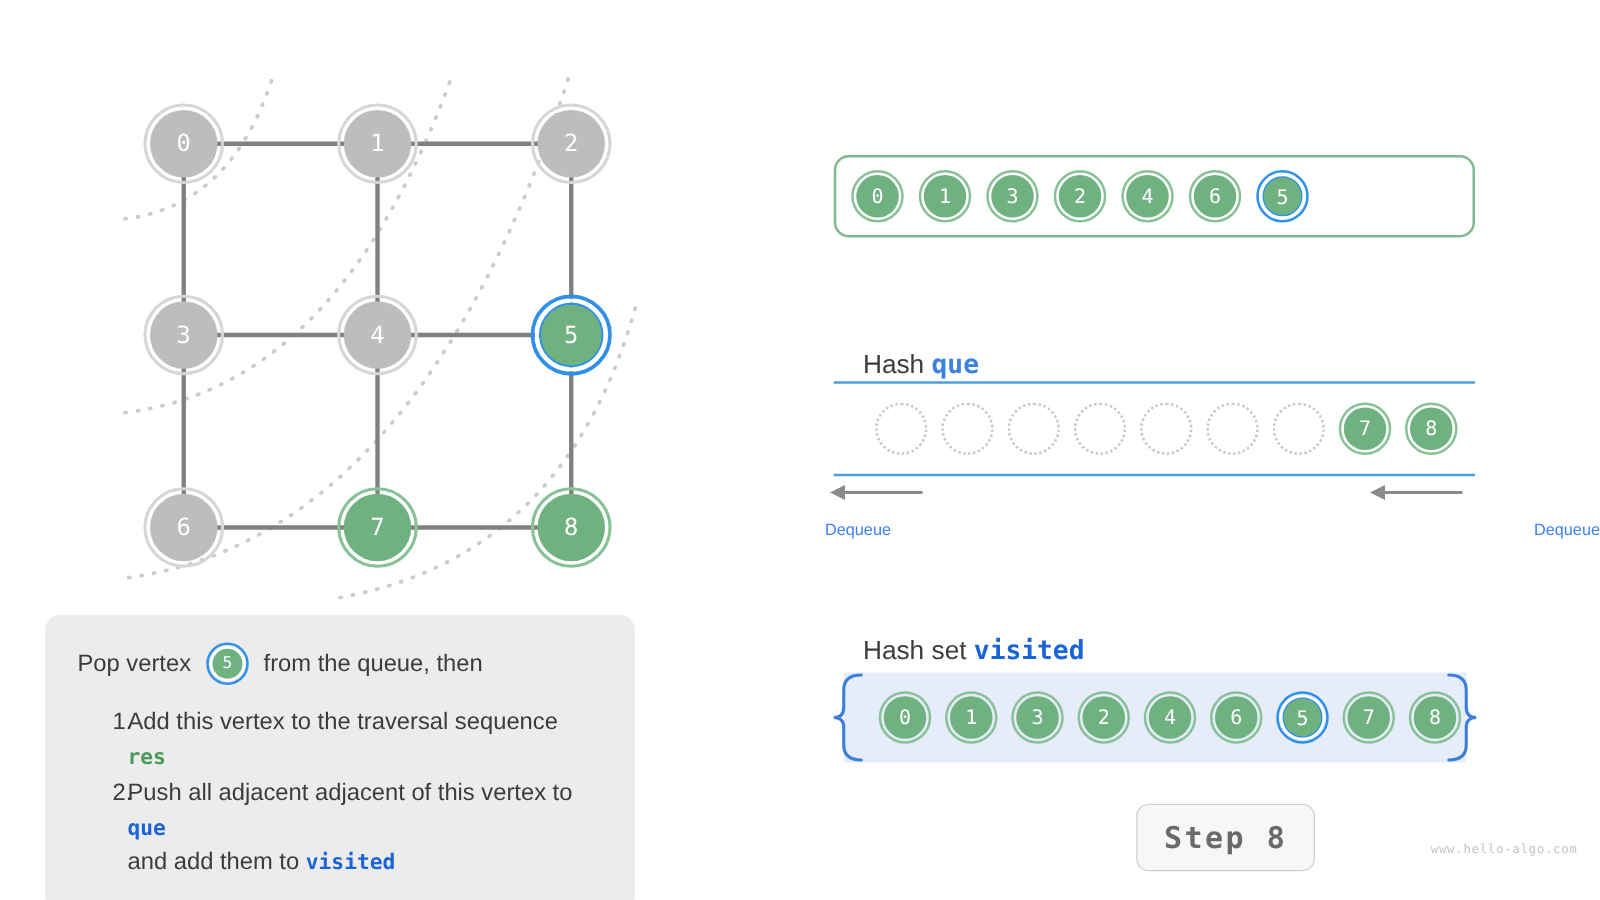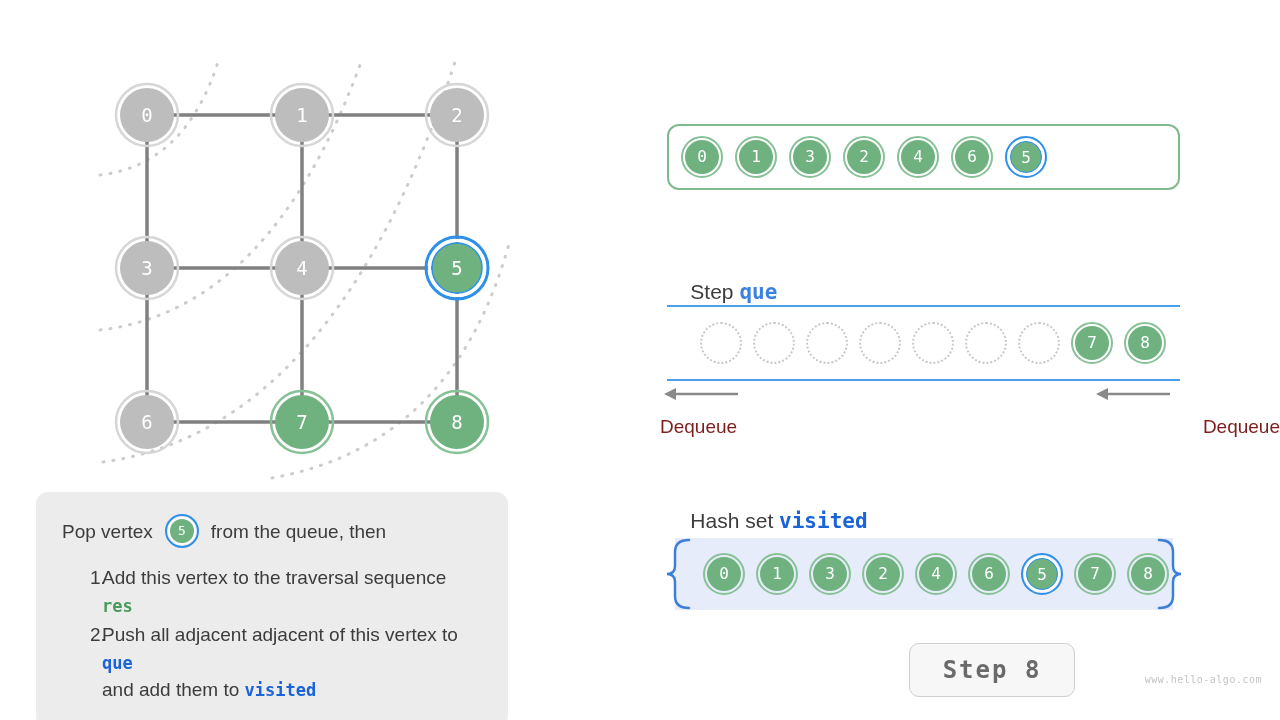--- a/index.html
+++ b/index.html
@@ -240,22 +240,22 @@
   #queue-arrows {
     position: absolute;
     left: 0;
     top: 384px;
     width: 520px;
     height: 20px;
   }
   .q-label {
     position: absolute;
     top: 416px;
-    font-size: 19px;
-    color: #7f1d1d;
+    font-size: 13px;
+    color: #3b82f6;
   }
   #dequeue-label { left: 0px; }
   #enqueue-label { right: 0px; }
 
   
   #visited-wrap {
     position: absolute;
     left: 5px;
     top: 538px;
     width: 518px;
@@ -280,21 +280,21 @@
     gap: 11px;
     padding-left: 28px;
     box-sizing: border-box;
   }
 
   
   #step-badge {
     position: absolute;
     left: 249px;
     top: 643px;
-    width: 166px;
+    width: 143px;
     height: 54px;
     box-sizing: border-box;
     border: 1.5px solid #cfcfcf;
     border-radius: 10px;
     background: #f7f7f7;
     font-family: "DejaVu Sans Mono", monospace;
     font-weight: bold;
     font-size: 24px;
     color: #6a6a6a;
     line-height: 52px;
@@ -449,21 +449,21 @@
       <span class="fill">6</span>
     </div>
     <div class="node-chip hl">
       <span class="ring"></span>
       <span class="mid"></span>
       <span class="fill">5</span>
     </div>
   </div>
 
   <div class="section-title" style="left:7px; top:260px;">
-    <span>Step</span><span> </span><span class="code-blue-bright">que</span>
+    <span>Hash</span><span> </span><span class="code-blue-bright">que</span>
   </div>
 
   <div id="queue-wrap">
     <div id="queue-line-top"></div>
     <div id="queue-line-bottom"></div>
     <div id="queue-slots">
       <div class="node-chip empty">
           <span class="ring"></span>
         </div>
       <div class="node-chip empty">

